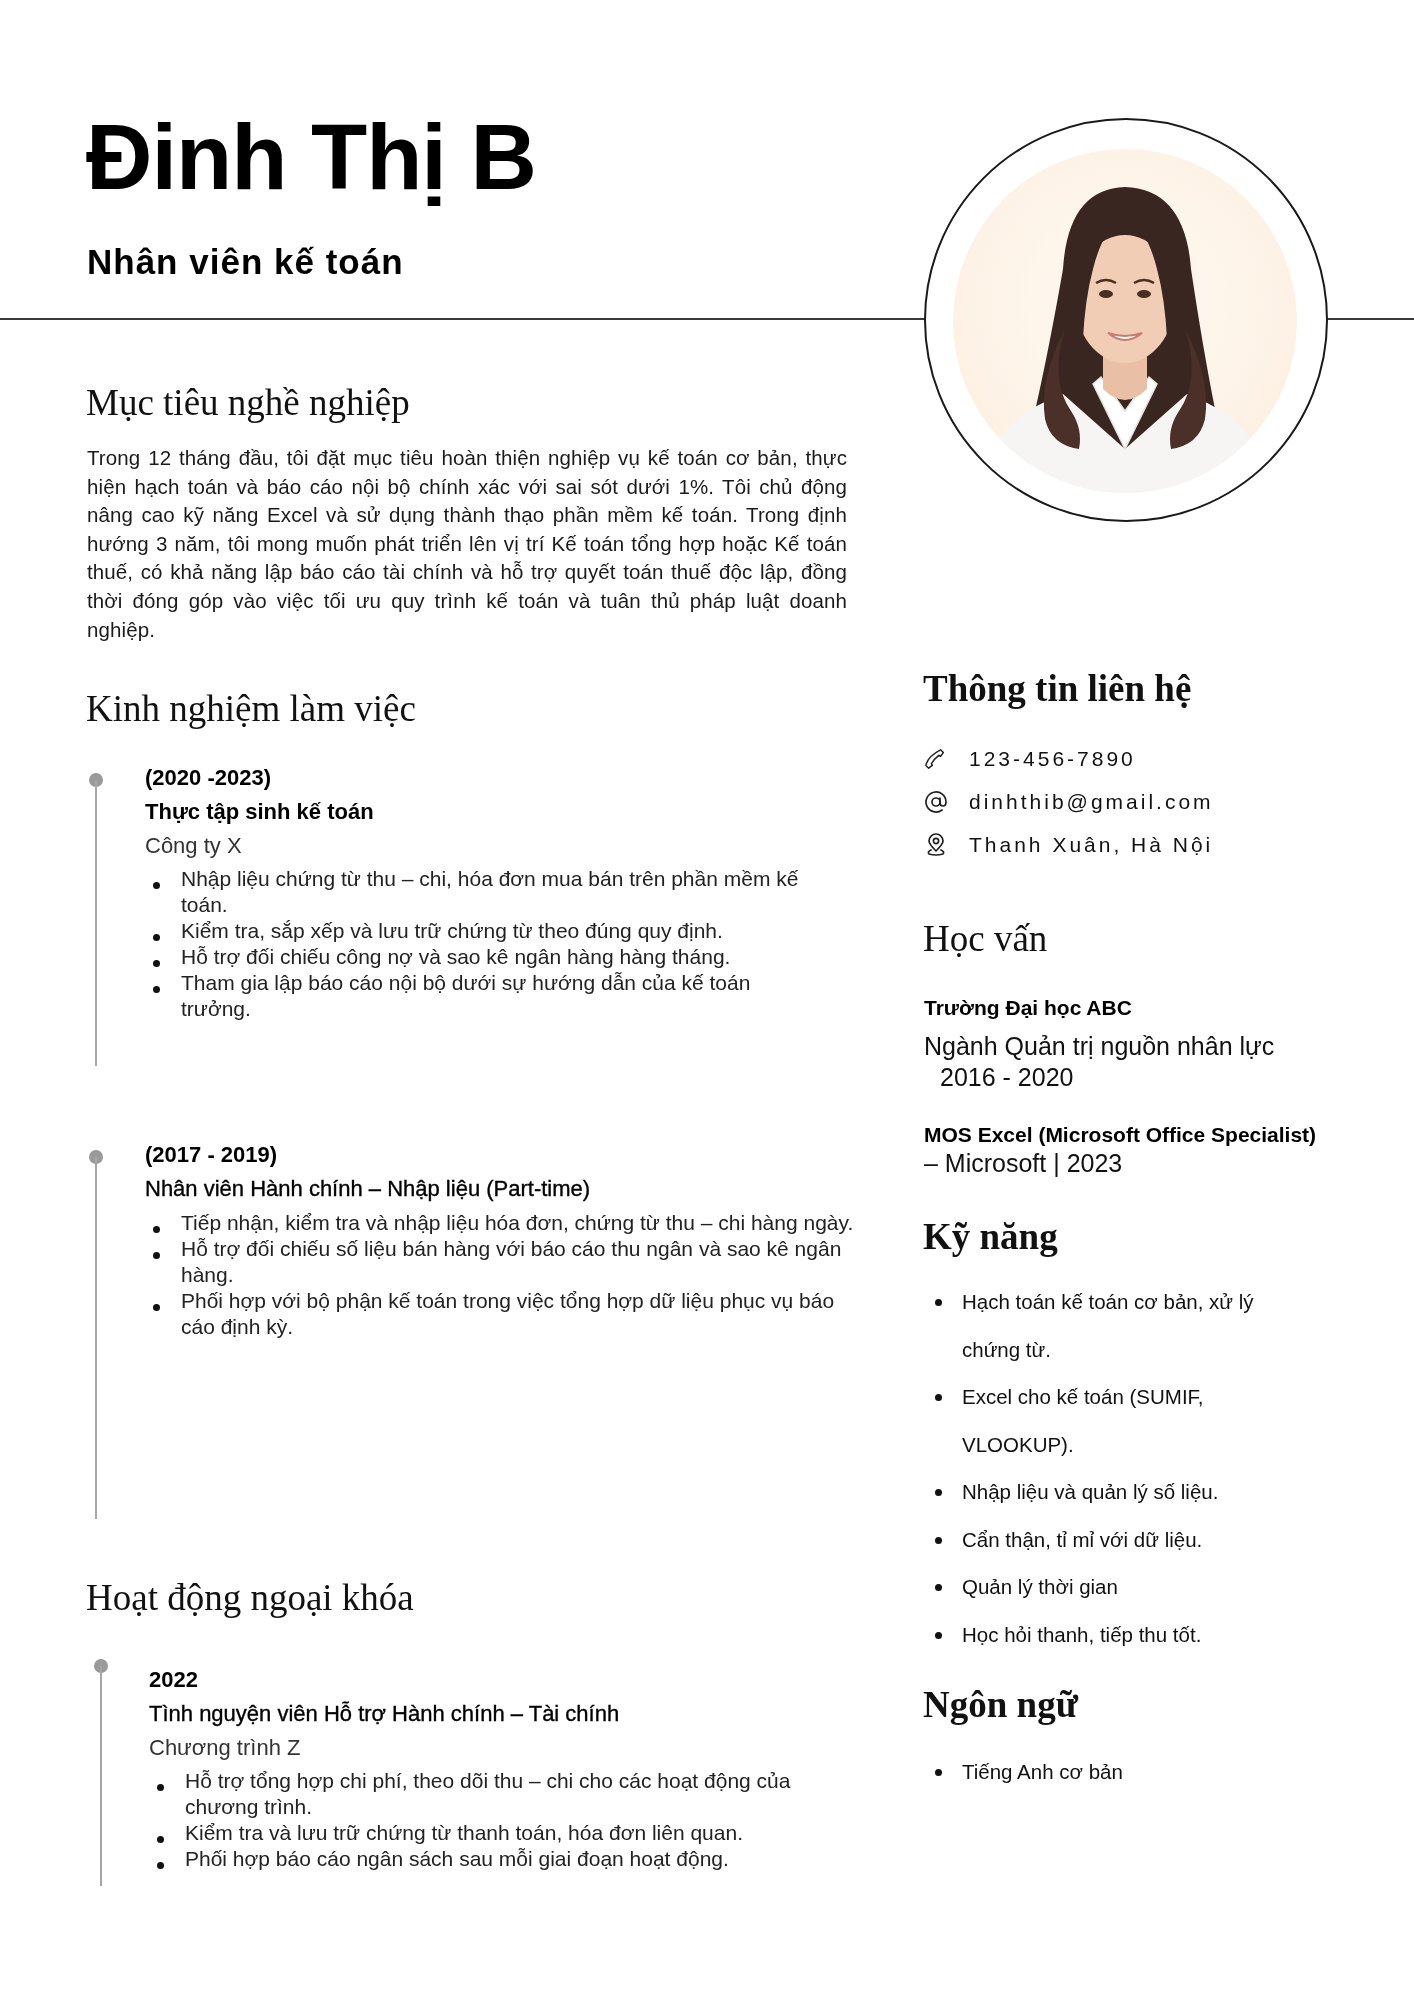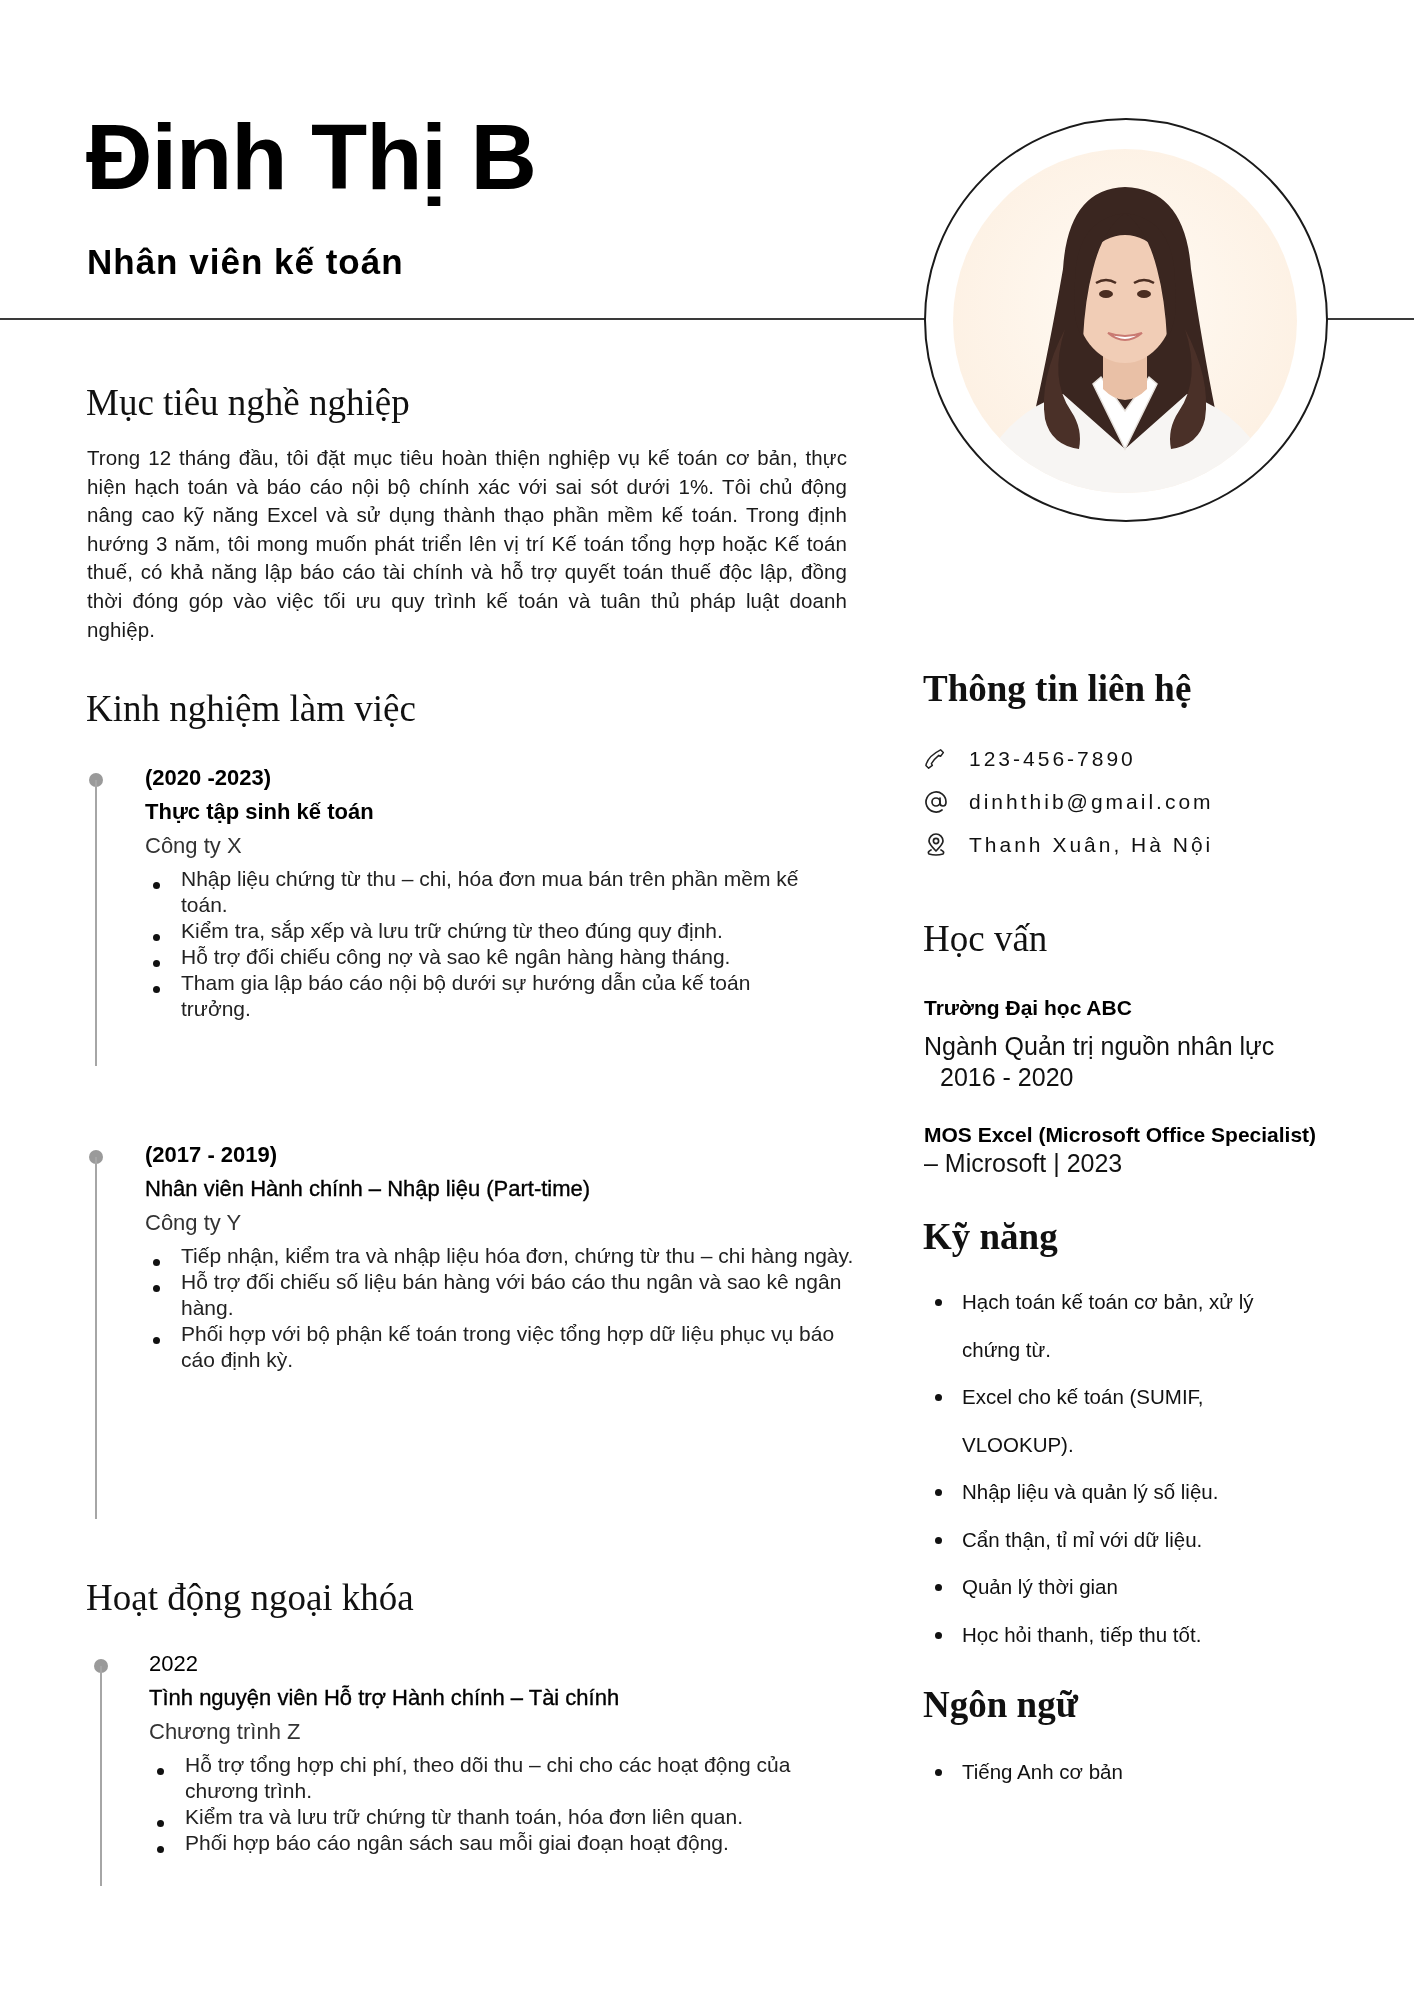--- a/index.html
+++ b/index.html
@@ -9,21 +9,21 @@
   .subtitle { left:87px; top:240px; font-size:35px; font-weight:bold; letter-spacing:1px; line-height:44px; color:#000; white-space:nowrap; }
   .hline { left:0; top:318px; width:1414px; height:2px; background:#3a3a3a; }
   .photo-ring { left:924px; top:118px; width:400px; height:400px; border:2px solid #1a1a1a; border-radius:50%; background:#fff; }
   .photo { left:953px; top:149px; width:344px; height:344px; border-radius:50%; overflow:hidden; background:radial-gradient(circle at 50% 45%, #fffaf3 0%, #fdf1e4 70%, #f8e9d9 100%); }
   .heading { font-family:"Liberation Serif", serif; font-size:37px; color:#111; line-height:46px; white-space:nowrap; }
   .para { left:87px; top:444px; width:760px; font-size:20.5px; line-height:28.6px; color:#1a1a1a; text-align:justify; letter-spacing:0.1px; }
   .timeline-line { width:2px; background:#a6a6a6; }
   .timeline-dot { width:14px; height:14px; border-radius:50%; background:#9a9a9a; }
   .job { width:720px; }
   .job-year { font-size:22px; font-weight:bold; line-height:34px; color:#000; }
-  .job-year.light { font-weight:normal; }
+  .job-year.light { font-weight:bold;margin-top:16px; }
   .job-title { font-size:22px; font-weight:bold; line-height:34px; color:#000; }
   .job-title.medium { font-weight:normal; color:#000; -webkit-text-stroke:0.35px #000; }
   .job-company { font-size:22px; line-height:33px; color:#333; font-weight:normal; }
   ul.bullets { list-style:none; margin:4px 0 0 0; padding:0; }
   ul.bullets li { position:relative; padding-left:36px; font-size:21px; line-height:26px; color:#222; }
   ul.bullets li::before { content:""; position:absolute; left:8px; top:16px; width:7px; height:7px; border-radius:50%; background:#111; }
   .contact-row { left:924px; height:40px; display:flex; align-items:center; }
   .contact-icon { width:24px; height:24px; display:flex; align-items:center; justify-content:center; }
   .contact-text { margin-left:21px; font-size:21px; letter-spacing:3px; color:#111; white-space:nowrap; }
   .edu-bold { font-size:21px; font-weight:bold; color:#000; white-space:nowrap; line-height:30px; }
@@ -84,21 +84,20 @@
     <li>Hỗ trợ đối chiếu công nợ và sao kê ngân hàng hàng tháng.</li>
     <li style="padding-right:40px;">Tham gia lập báo cáo nội bộ dưới sự hướng dẫn của kế toán trưởng.</li>
   </ul>
 </div>
 
 <div class="abs timeline-dot" style="left:89px; top:1150px;"></div>
 <div class="abs timeline-line" style="left:95px; top:1157px; height:362px;"></div>
 <div class="abs job" style="left:145px; top:1138px;">
   <div class="job-year">(2017 - 2019)</div>
   <div class="job-title medium">Nhân viên Hành chính – Nhập liệu (Part-time)</div>
-  <div class="job-company">Công ty Y</div>
   <ul class="bullets" style="width:712px;">
     <li>Tiếp nhận, kiểm tra và nhập liệu hóa đơn, chứng từ thu – chi hàng ngày.</li>
     <li>Hỗ trợ đối chiếu số liệu bán hàng với báo cáo thu ngân và sao kê ngân hàng.</li>
     <li>Phối hợp với bộ phận kế toán trong việc tổng hợp dữ liệu phục vụ báo cáo định kỳ.</li>
   </ul>
 </div>
 
 <div class="abs heading" style="left:86px; top:1575px;">Hoạt động ngoại khóa</div>
 
 <div class="abs timeline-dot" style="left:94px; top:1659px;"></div>

